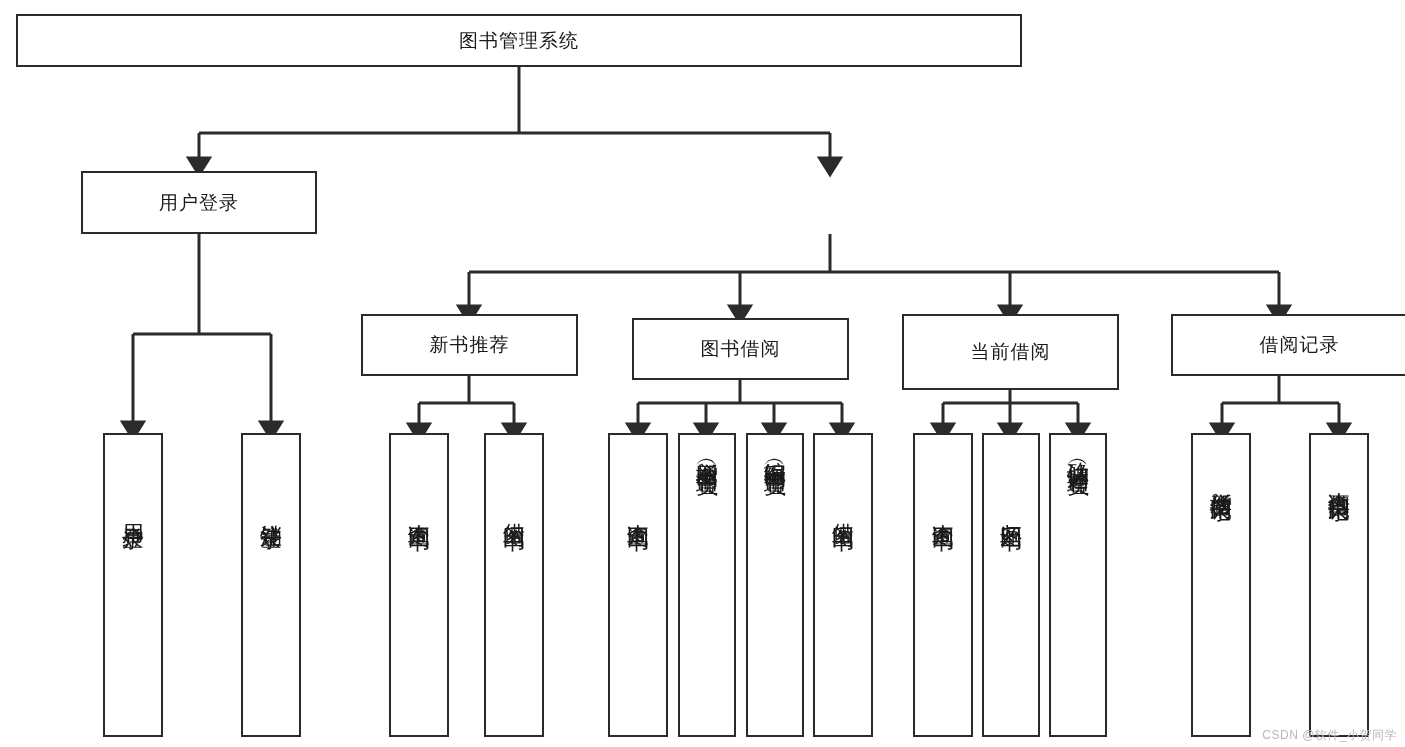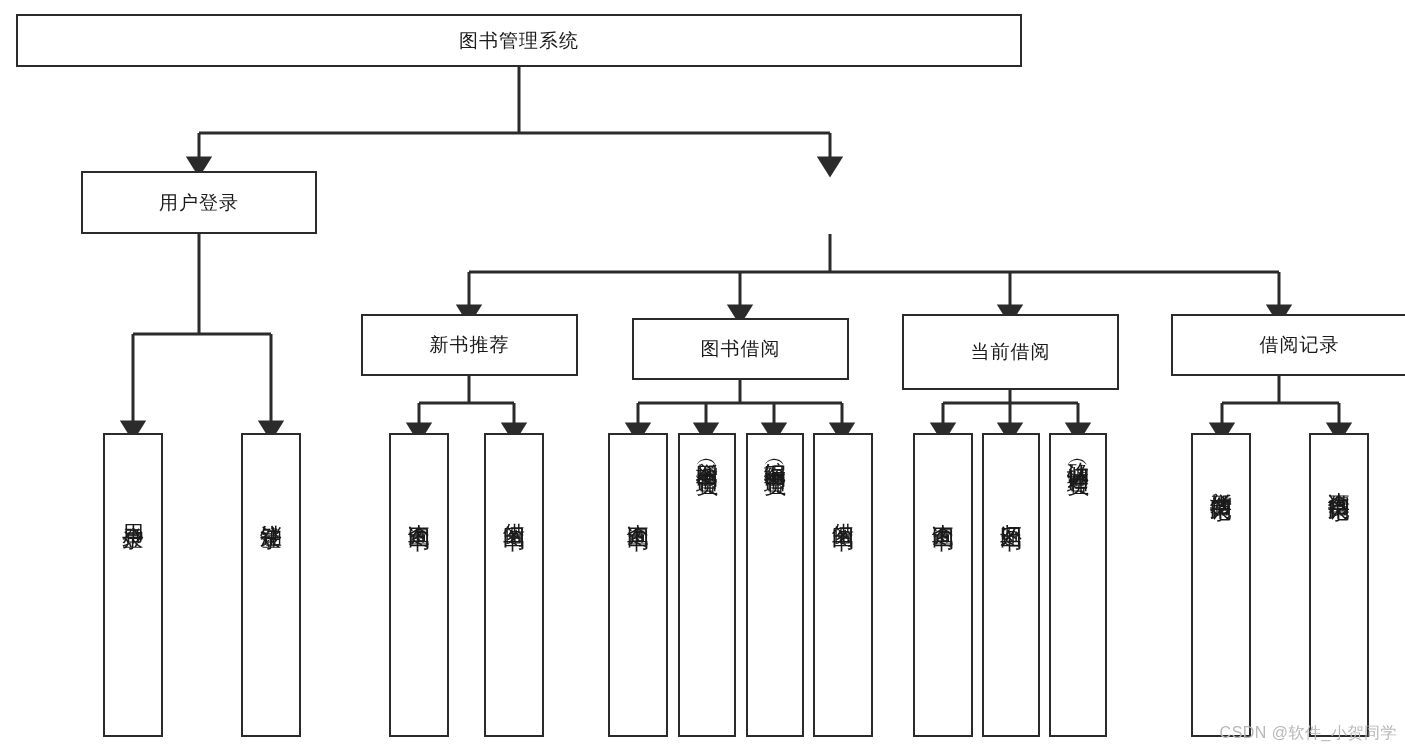--- a/index.html
+++ b/index.html
@@ -62,21 +62,21 @@
   .node.v.mid2 .vlabel {
     margin-top: 30px;
   }
   .node.v.top .vlabel {
     margin-top: 0px;
   }
   #watermark {
     position: absolute;
     right: 8px;
     bottom: 3px;
-    font-size: 16px;
+    font-size: 12px;
     color: #b8b8b8;
     letter-spacing: 0.5px;
     z-index: 5;
     white-space: nowrap;
   }
 </style>
 </head>
 <body>
 
 <div id="canvas">

